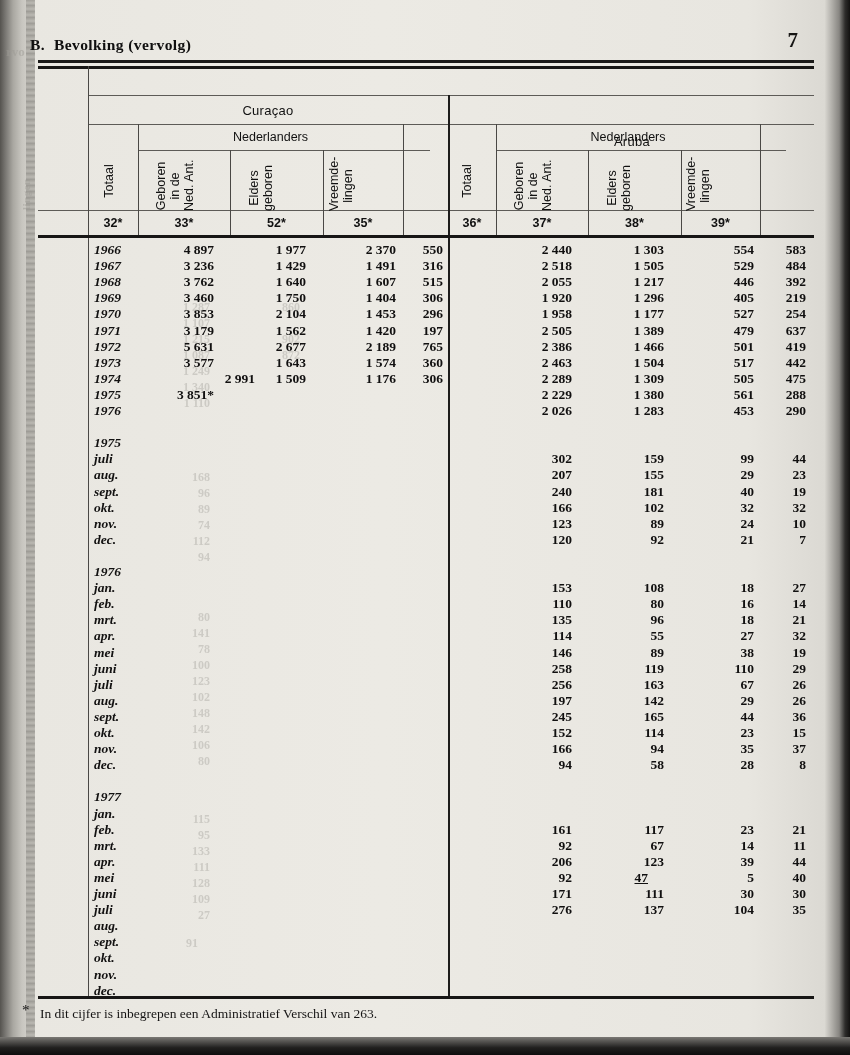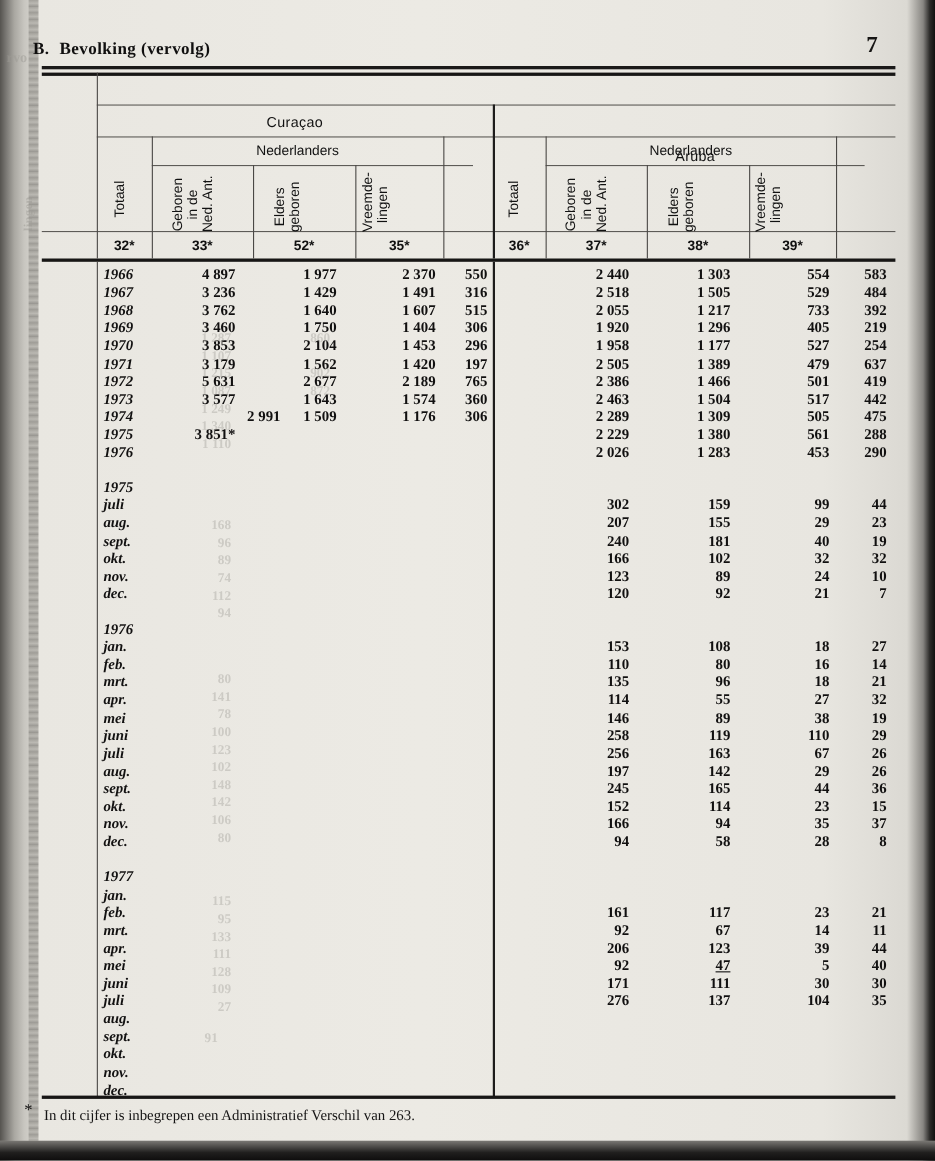--- a/index.html
+++ b/index.html
@@ -158,21 +158,21 @@
         <div class="val" style="left: 516px; width: 110px; top: 20.1px;">1 505</div>
         <div class="val" style="left: 606px; width: 110px; top: 20.1px;">529</div>
         <div class="val" style="left: 658px; width: 110px; top: 20.1px;">484</div>
         <div class="stub" style="left: 56px; top: 36.2px;">1968</div>
         <div class="val" style="left: 66px; width: 110px; top: 36.2px;">3 762</div>
         <div class="val" style="left: 158px; width: 110px; top: 36.2px;">1 640</div>
         <div class="val" style="left: 248px; width: 110px; top: 36.2px; text-align: right;">1 607</div>
         <div class="val" style="left: 295px; width: 110px; top: 36.2px;">515</div>
         <div class="val" style="left: 424px; width: 110px; top: 36.2px;">2 055</div>
         <div class="val" style="left: 516px; width: 110px; top: 36.2px;">1 217</div>
-        <div class="val" style="left: 606px; width: 110px; top: 36.2px;">733</div>
+        <div class="val" style="left: 606px; width: 110px; top: 36.2px;">446</div>
         <div class="val" style="left: 658px; width: 110px; top: 36.2px;">392</div>
         <div class="stub" style="left: 56px; top: 52.3px;">1969</div>
         <div class="val" style="left: 66px; width: 110px; top: 52.3px;">3 460</div>
         <div class="val" style="left: 158px; width: 110px; top: 52.3px;">1 750</div>
         <div class="val" style="left: 248px; width: 110px; top: 52.3px;">1 404</div>
         <div class="val" style="left: 295px; width: 110px; top: 52.3px;">306</div>
         <div class="val" style="left: 424px; width: 110px; top: 52.3px;">1 920</div>
         <div class="val" style="left: 516px; width: 110px; top: 52.3px;">1 296</div>
         <div class="val" style="left: 606px; width: 110px; top: 52.3px;">405</div>
         <div class="val" style="left: 658px; width: 110px; top: 52.3px;">219</div>
@@ -336,21 +336,21 @@
         <div class="val" style="left: 516px; width: 110px; top: 599.7px;">67</div>
         <div class="val" style="left: 606px; width: 110px; top: 599.7px;">14</div>
         <div class="val" style="left: 658px; width: 110px; top: 599.7px;">11</div>
         <div class="stub" style="left: 56px; top: 615.8px;">apr.</div>
         <div class="val" style="left: 424px; width: 110px; top: 615.8px;">206</div>
         <div class="val" style="left: 516px; width: 110px; top: 615.8px;">123</div>
         <div class="val" style="left: 606px; width: 110px; top: 615.8px;">39</div>
         <div class="val" style="left: 658px; width: 110px; top: 615.8px;">44</div>
         <div class="stub" style="left: 56px; top: 631.9px;">mei</div>
         <div class="val" style="left: 424px; width: 110px; top: 631.9px;">92</div>
-        <div class="val" style="left: 516px; width: 110px; top: 631.9px; text-decoration: underline;">47</div>
+        <div class="val" style="left: 500px; width: 110px; top: 631.9px; text-decoration: underline;">47</div>
         <div class="val" style="left: 606px; width: 110px; top: 631.9px;">5</div>
         <div class="val" style="left: 658px; width: 110px; top: 631.9px;">40</div>
         <div class="stub" style="left: 56px; top: 648px;">juni</div>
         <div class="val" style="left: 424px; width: 110px; top: 648px;">171</div>
         <div class="val" style="left: 516px; width: 110px; top: 648px;">111</div>
         <div class="val" style="left: 606px; width: 110px; top: 648px;">30</div>
         <div class="val" style="left: 658px; width: 110px; top: 648px;">30</div>
         <div class="stub" style="left: 56px; top: 664.1px;">juli</div>
         <div class="val" style="left: 424px; width: 110px; top: 664.1px;">276</div>
         <div class="val" style="left: 516px; width: 110px; top: 664.1px;">137</div>

